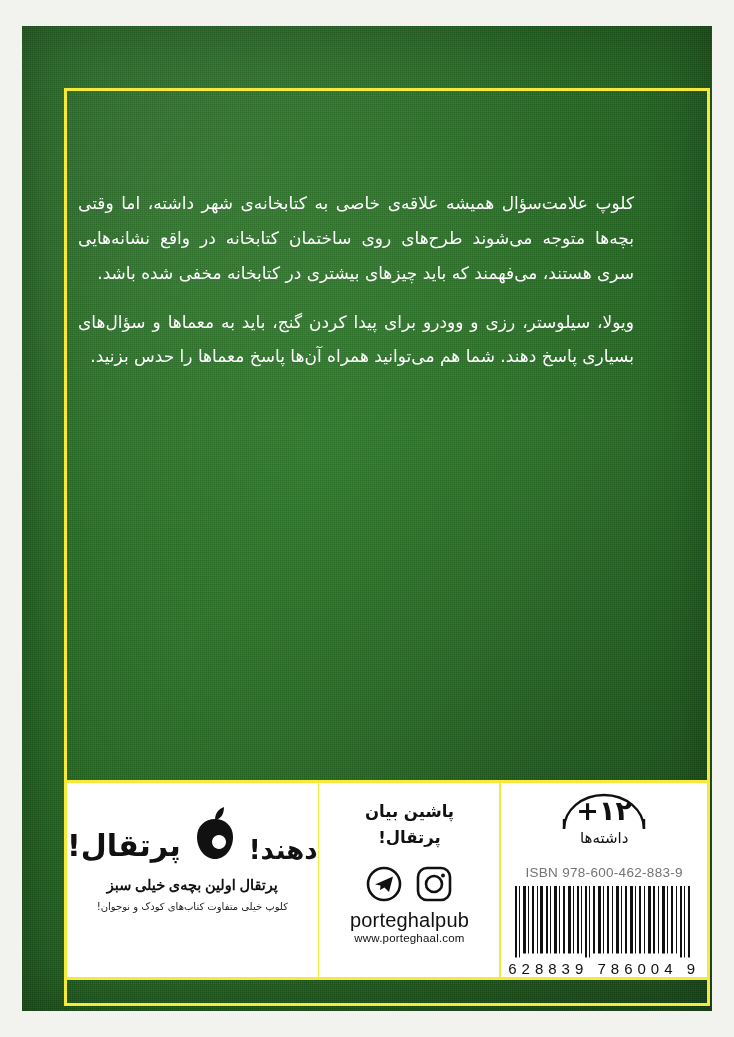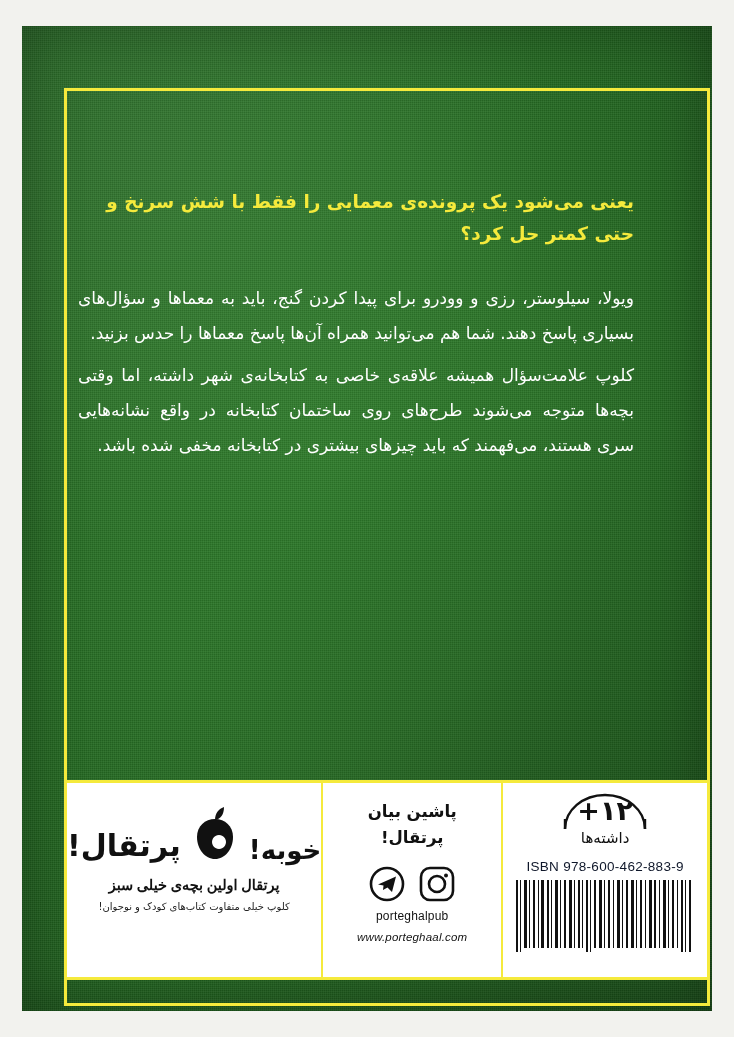--- a/index.html
+++ b/index.html
@@ -106,27 +106,27 @@
     height: 100%;
   }
 
   
   .cell-barcode {
     width: 224px;
     display: flex;
     flex-direction: column;
     align-items: center;
     justify-content: flex-start;
-    padding-top: 8px;
+    padding-top: 14px;
     box-sizing: border-box;
   }
   .isbn-text {
     font-family: "Liberation Sans", sans-serif;
     font-size: 13.5px;
-    color: #0f172a;
+    color: #737373;
     letter-spacing: 0.3px;
     margin-top: 6px;
     margin-bottom: 4px;
     white-space: nowrap;
   }
   .barcode {
     width: 186px;
     height: 76px;
     display: block;
   }
@@ -191,32 +191,31 @@
   .social-row {
     display: flex;
     flex-direction: row;
     gap: 14px;
     margin-top: 14px;
     align-items: center;
   }
   .social-row svg { display: block; }
   .pub-handle {
     font-family: "Liberation Sans", sans-serif;
-    font-size: 12px;
+    font-size: 20px;
     color: #111;
     margin-top: 7px;
     letter-spacing: 0.2px;
   }
   .pub-url {
     font-family: "Liberation Sans", sans-serif;
     font-size: 11.5px;
     color: #111;
-    margin-top: 8px;
+    margin-top: 0;
     letter-spacing: 0.2px;
-    font-style: italic;
   }
 
   
   .cell-logo {
     flex: 1;
     display: flex;
     flex-direction: column;
     align-items: center;
     justify-content: flex-start;
     padding-top: 12px;
@@ -261,23 +260,22 @@
 </head>
 <body>
 
 <div class="page">
 
   <div class="cover">
 
     <div class="frame"></div>
 
     <div class="textblock">
-      <p class="tagline">یعنی می‌شود یک پرونده‌ی معمایی را فقط با شش سرنخ و حتی کمتر حل کرد؟</p>
+      <p class="para p1">کلوپ علامت‌سؤال همیشه علاقه‌ی خاصی به کتابخانه‌ی شهر داشته، اما وقتی بچه‌ها متوجه می‌شوند طرح‌های روی ساختمان کتابخانه در واقع نشانه‌هایی سری هستند، می‌فهمند که باید چیزهای بیشتری در کتابخانه مخفی شده باشد.</p>
       <p class="para p2">ویولا، سیلوستر، رزی و وودرو برای پیدا کردن گنج، باید به معماها و سؤال‌های بسیاری پاسخ دهند. شما هم می‌توانید همراه آن‌ها پاسخ معماها را حدس بزنید.</p>
-      <p class="para p1">کلوپ علامت‌سؤال همیشه علاقه‌ی خاصی به کتابخانه‌ی شهر داشته، اما وقتی بچه‌ها متوجه می‌شوند طرح‌های روی ساختمان کتابخانه در واقع نشانه‌هایی سری هستند، می‌فهمند که باید چیزهای بیشتری در کتابخانه مخفی شده باشد.</p>
     </div>
 
     <div class="bottombar">
 
       <div class="bb-cell cell-barcode">
         <div class="age-badge">
           <svg class="badge-arc" viewBox="0 0 96 66">
             <path d="M8 40 A 40 34 0 0 1 88 40" fill="none" stroke="#111" stroke-width="2.4"></path>
             <path d="M8 40 L8 30 M88 40 L88 30" stroke="#111" stroke-width="2.4" fill="none"></path>
           </svg>
@@ -326,20 +324,21 @@
             <rect x="147" y="2" width="1" height="68"></rect>
             <rect x="151" y="2" width="3" height="68"></rect>
             <rect x="156" y="2" width="1" height="68"></rect>
             <rect x="160" y="2" width="2" height="68"></rect>
             <rect x="165" y="2" width="1" height="68"></rect>
             <rect x="169" y="2" width="2" height="72"></rect>
             <rect x="173" y="2" width="1" height="72"></rect>
             <rect x="177" y="2" width="2" height="72"></rect>
           </g>
         </svg>
+        <div class="barcode-num">9 786004 628839</div>
       </div>
 
       <div class="divider"></div>
 
       <div class="bb-cell cell-pub">
         <div class="pub-line">پاشین بیان</div>
         <div class="pub-line">پرتقال!</div>
 
         <div class="social-row">
           <span>
@@ -366,21 +365,21 @@
       <div class="bb-cell cell-logo">
         <div class="logo-row">
           <span class="logo-word">پرتقال!</span>
           <span>
             <svg width="52" height="58" viewBox="0 0 52 58">
               <path d="M26 14 C16 14 8 21 8 32 C8 44 16 54 26 54 C36 54 44 44 44 32 C44 21 36 14 26 14 Z" fill="#111"></path>
               <path d="M26 15 C26 9 29 4 35 2 C35 9 32 14 26 15 Z" fill="#111"></path>
               <path d="M30 30 a7 7 0 1 0 0.01 0" fill="#ffffff"></path>
             </svg>
           </span>
-          <span class="logo-word small">خوبه!</span>
+          <span class="logo-word small">دهند!</span>
         </div>
         <div class="logo-tag">پرتقال اولین بچه‌ی خیلی سبز</div>
         <div class="logo-sub">کلوپ خیلی متفاوت کتاب‌های کودک و نوجوان!</div>
       </div>
 
     </div>
   </div>
 </div>
 
 </body></html>

